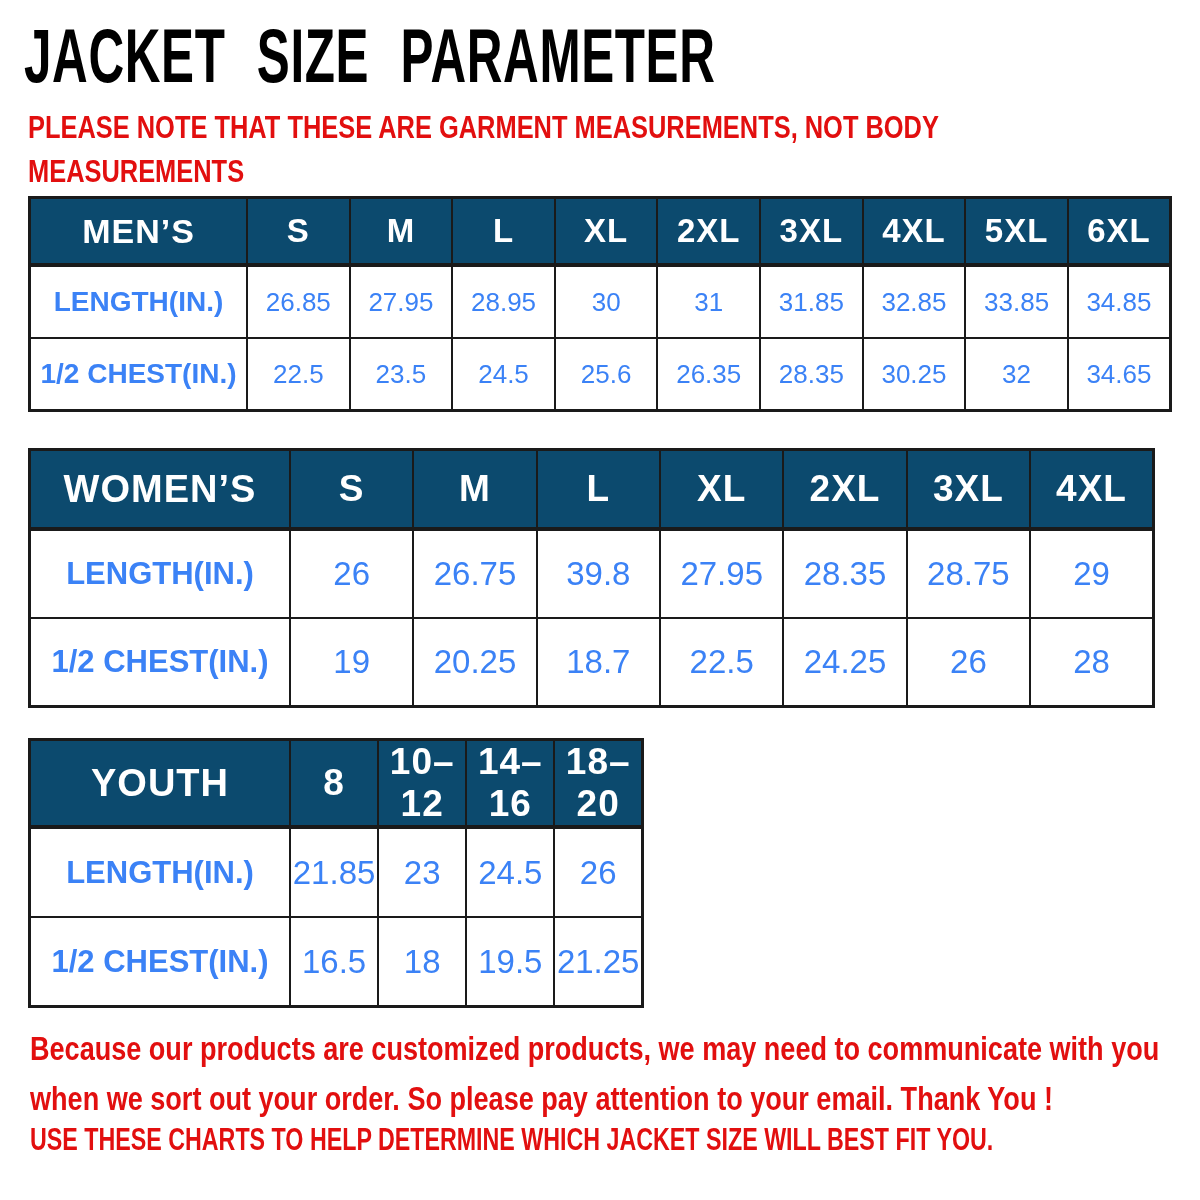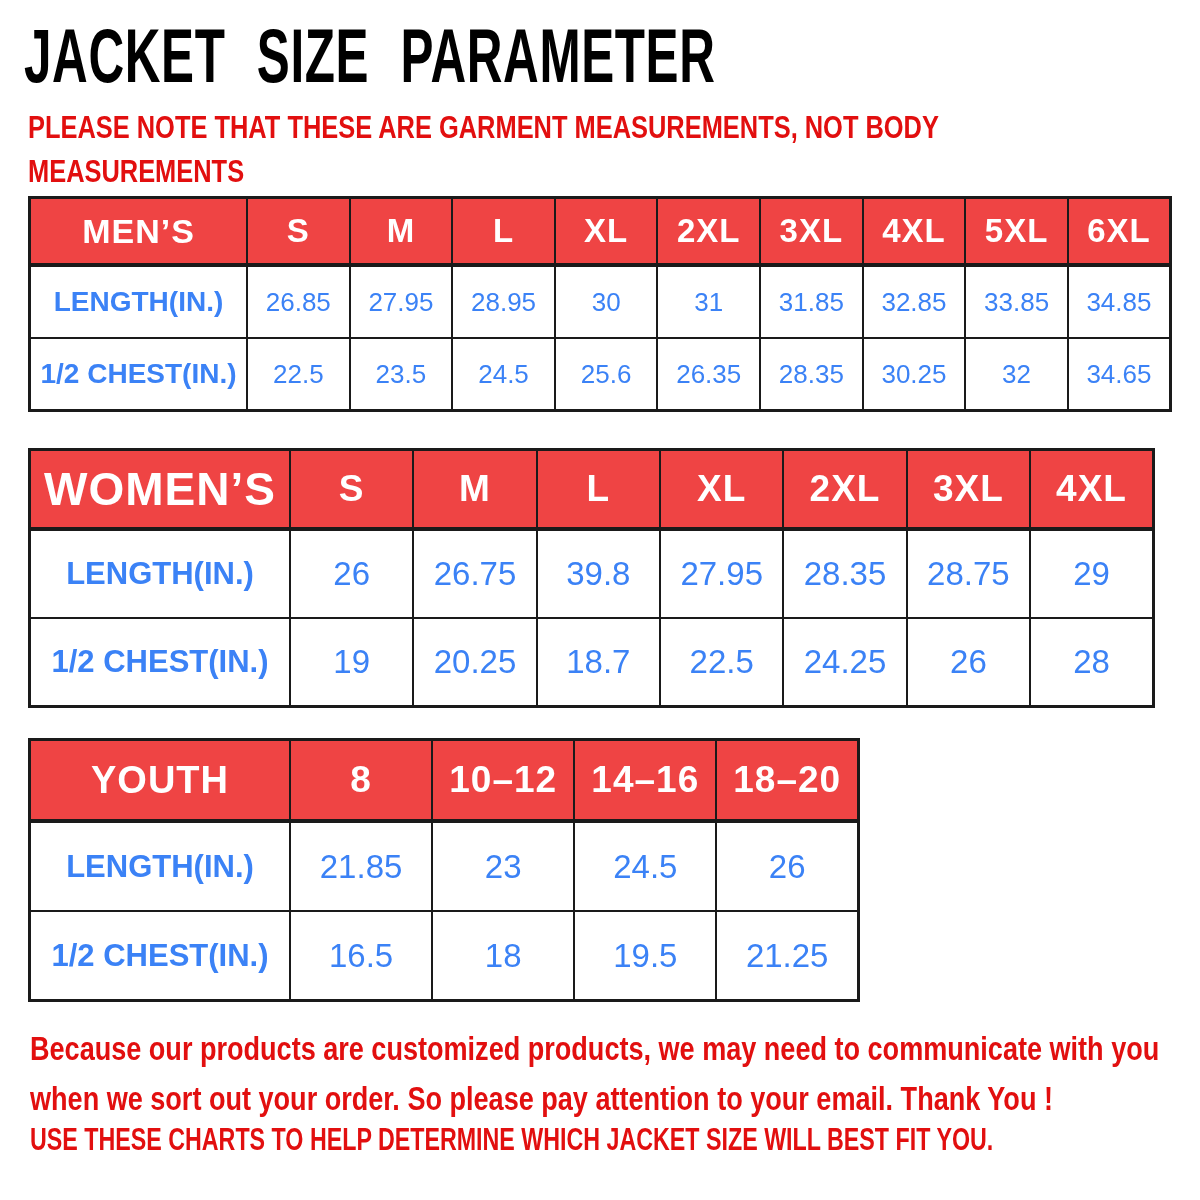--- a/index.html
+++ b/index.html
@@ -57,21 +57,21 @@
   }
   table.size-table th,
   table.size-table td {
     border: 2px solid #1a1a1a;
     text-align: center;
     vertical-align: middle;
     padding: 0;
     overflow: hidden;
   }
   table.size-table thead th {
-    background: #ef4444;
+    background: #0c4a6e;
     color: #ffffff;
     font-weight: bold;
     border-bottom-width: 4px;
     letter-spacing: 1px;
   }
   table.size-table tbody td {
     color: #3b82f6;
     font-weight: normal;
   }
   table.size-table tbody td.rowlabel {
@@ -82,25 +82,25 @@
   .tbl-men { left: 28px; top: 196px; width: 1144px; }
   .tbl-men thead th { height: 64px; font-size: 33px; }
   .tbl-men tbody td { height: 70px; font-size: 26px; }
   .tbl-men th.cat { width: 215px; font-size: 34px; }
   .tbl-men td.rowlabel { font-size: 28px; }
 
   
   .tbl-women { left: 28px; top: 448px; width: 1127px; }
   .tbl-women thead th { height: 76px; font-size: 37px; }
   .tbl-women tbody td { height: 86px; font-size: 33px; }
-  .tbl-women th.cat { width: 258px; font-size: 46px; }
+  .tbl-women th.cat { width: 258px; font-size: 38px; }
   .tbl-women td.rowlabel { font-size: 31px; }
 
   
-  .tbl-youth { left: 28px; top: 738px; width: 832px; }
+  .tbl-youth { left: 28px; top: 738px; width: 616px; }
   .tbl-youth thead th { height: 78px; font-size: 37px; }
   .tbl-youth tbody td { height: 87px; font-size: 33px; }
   .tbl-youth th.cat { width: 258px; font-size: 38px; }
   .tbl-youth td.rowlabel { font-size: 31px; }
 
   
   .footer-para {
     position: absolute;
     left: 30px;
     top: 1024px;

